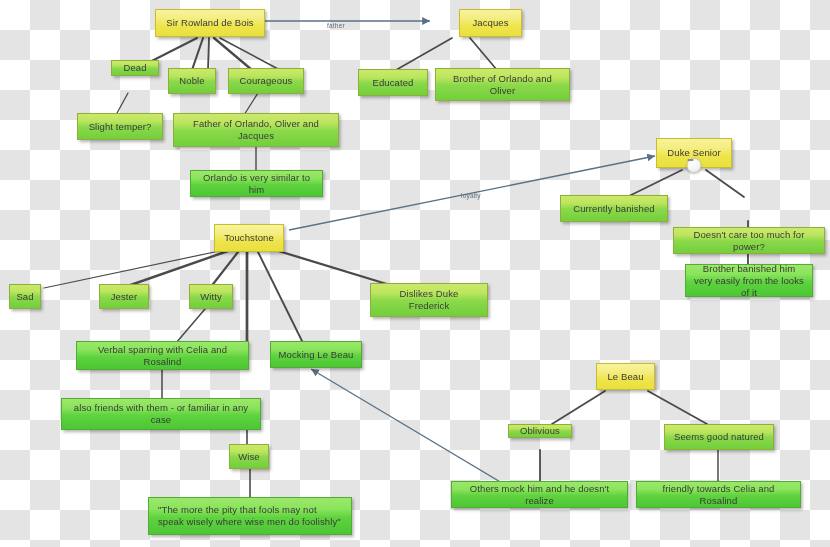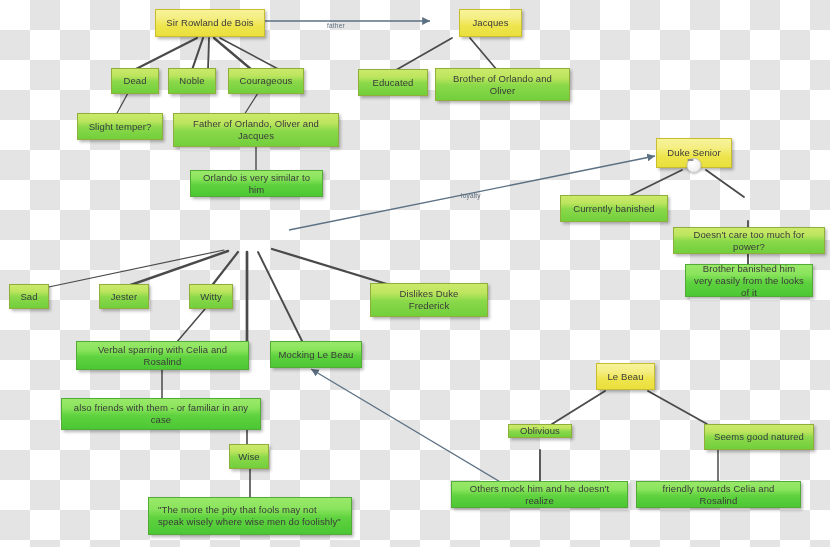--- a/index.html
+++ b/index.html
@@ -144,21 +144,21 @@
   <div class="edge-label" style="left:461px;top:192px;">loyalty</div>
 
   <div class="node yellow" style="left:155px;top:9px;width:110px;height:28px;">
     <span>Sir Rowland de Bois</span>
   </div>
 
   <div class="node yellow" style="left:430px;top:9px;width:63px;height:28px;margin-left:29px;">
     <span>Jacques</span>
   </div>
 
-  <div class="node" style="left:111px;top:68px;width:48px;height:26px;">
+  <div class="node" style="left:111px;top:60px;width:48px;height:16px;">
     <span>Dead</span>
   </div>
 
   <div class="node" style="left:168px;top:68px;width:48px;height:26px;">
     <span>Noble</span>
   </div>
 
   <div class="node" style="left:228px;top:68px;width:76px;height:26px;">
     <span>Courageous</span>
   </div>
@@ -195,22 +195,25 @@
   </div>
 
   <div class="node" style="left:673px;top:195px;width:152px;height:27px;margin-top:32px;">
     <span>Doesn't care too much for power?</span>
   </div>
 
   <div class="node green-deep" style="left:685px;top:264px;width:128px;height:33px;">
     <span>Brother banished him very easily from the looks of it</span>
   </div>
 
-
-  <div class="node" style="left:9px;top:284px;width:40px;height:25px;">
+  <div class="node yellow" style="left:214px;top:224px;width:70px;height:28px;">
+    <span>Touchstone</span>
+  </div>
+
+  <div class="node" style="left:9px;top:284px;width:32px;height:25px;">
     <span>Sad</span>
   </div>
 
   <div class="node" style="left:99px;top:284px;width:50px;height:25px;">
     <span>Jester</span>
   </div>
 
   <div class="node" style="left:189px;top:284px;width:44px;height:25px;justify-content:center;">
     <span>Witty</span>
   </div>
@@ -240,21 +243,21 @@
   </div>
 
   <div class="node yellow" style="left:596px;top:363px;width:59px;height:27px;">
     <span>Le Beau</span>
   </div>
 
   <div class="node" style="left:508px;top:424px;width:64px;height:14px;">
     <span>Oblivious</span>
   </div>
 
-  <div class="node" style="left:664px;top:424px;width:110px;height:26px;margin-left:40px;">
+  <div class="node" style="left:664px;top:424px;width:110px;height:26px;">
     <span>Seems good natured</span>
   </div>
 
   <div class="node green-deep" style="left:451px;top:481px;width:177px;height:27px;">
     <span>Others mock him and he doesn't realize</span>
   </div>
 
   <div class="node green-deep" style="left:636px;top:481px;width:165px;height:27px;">
     <span>friendly towards Celia and Rosalind</span>
   </div>

